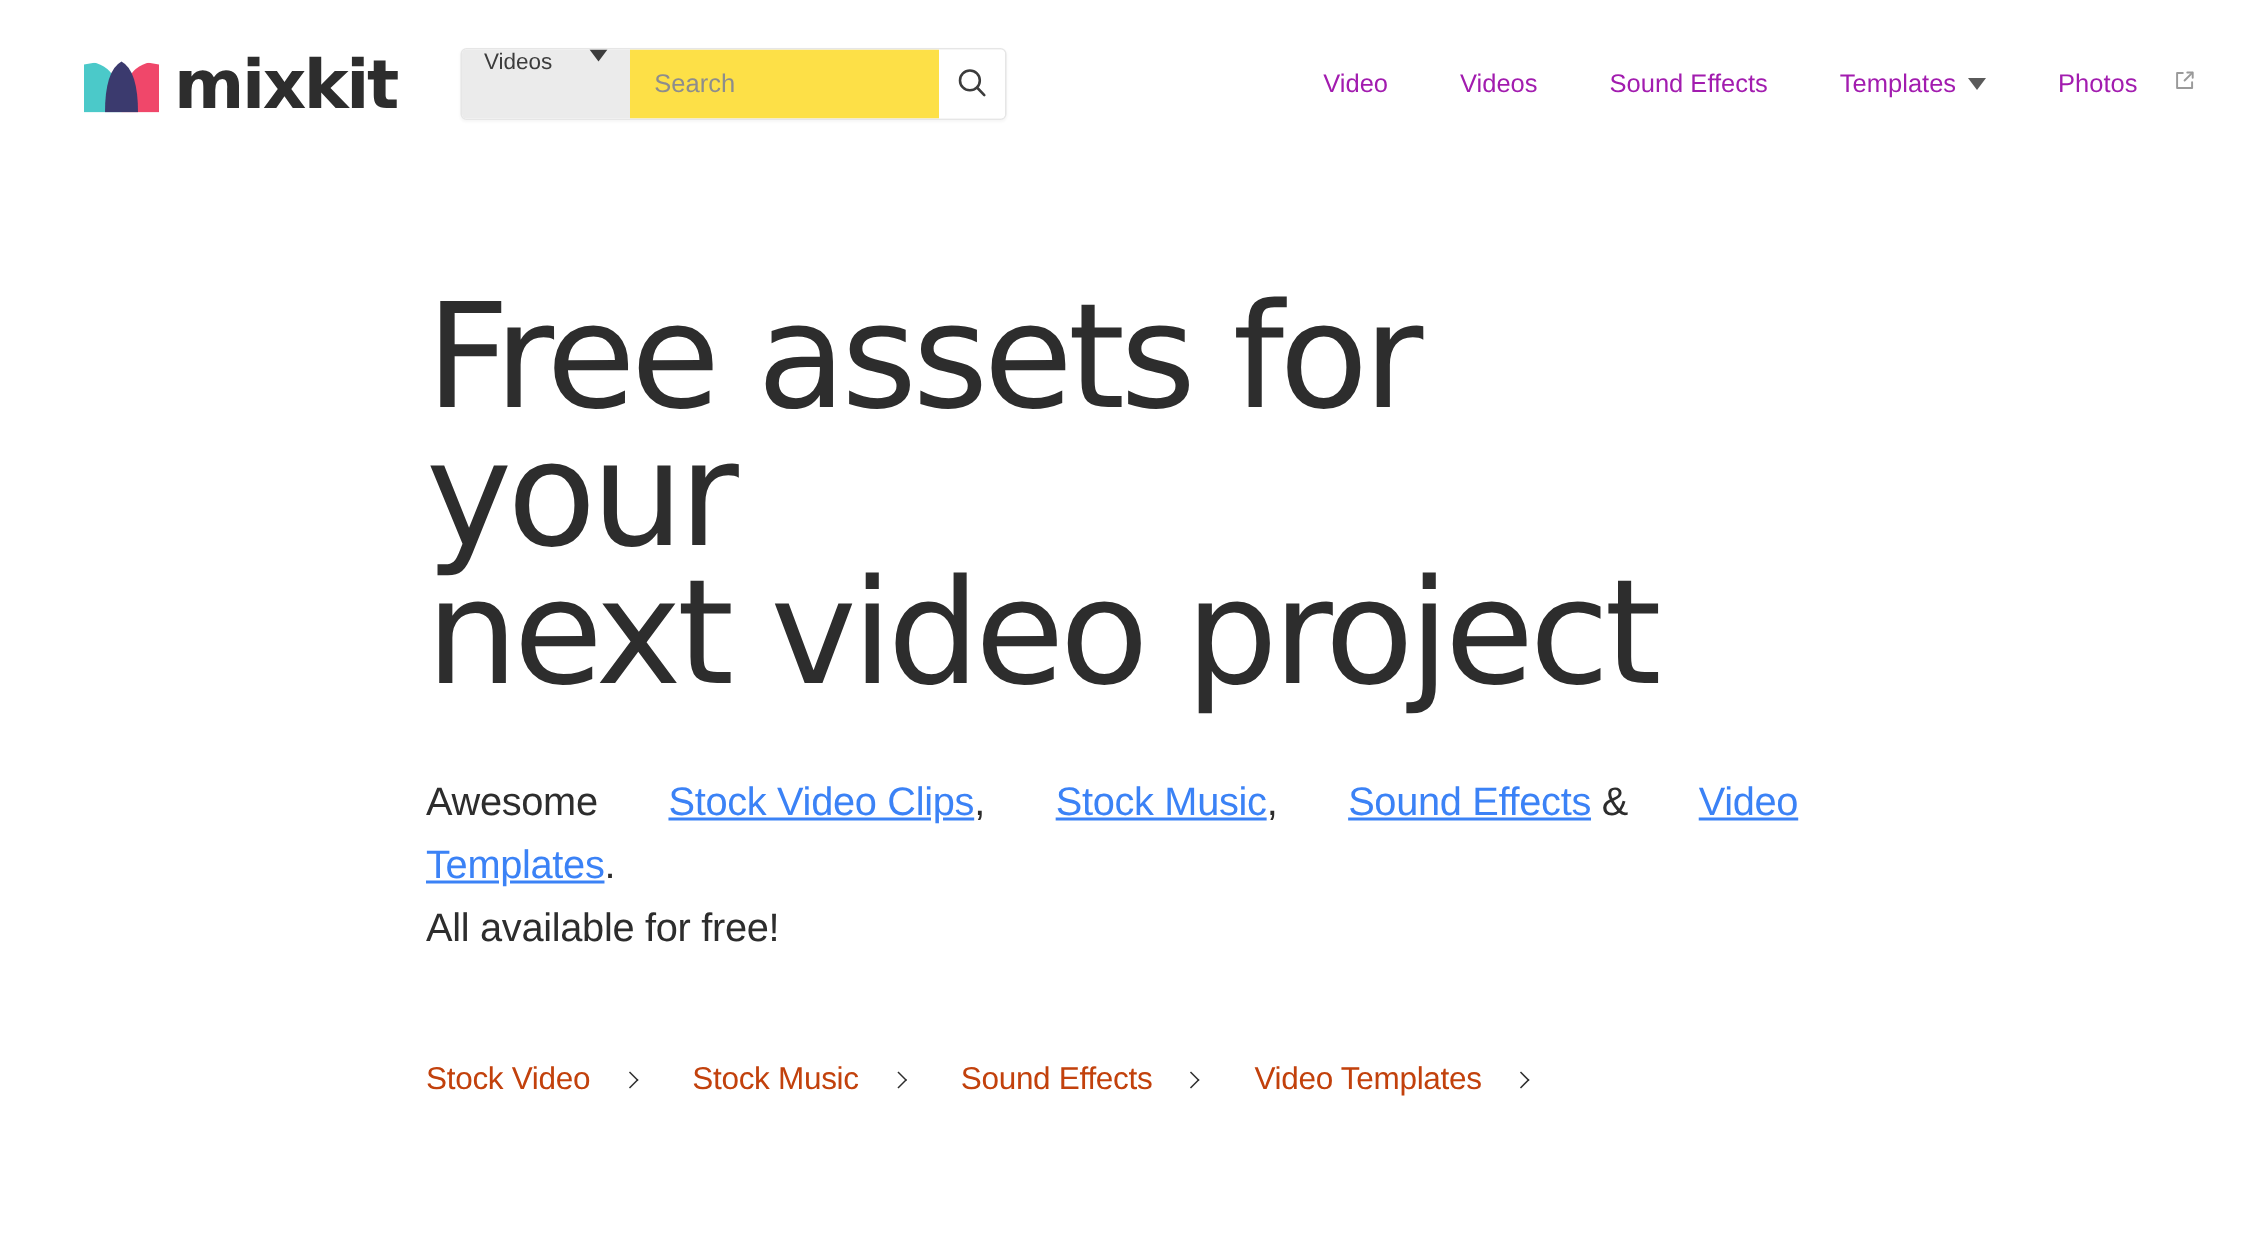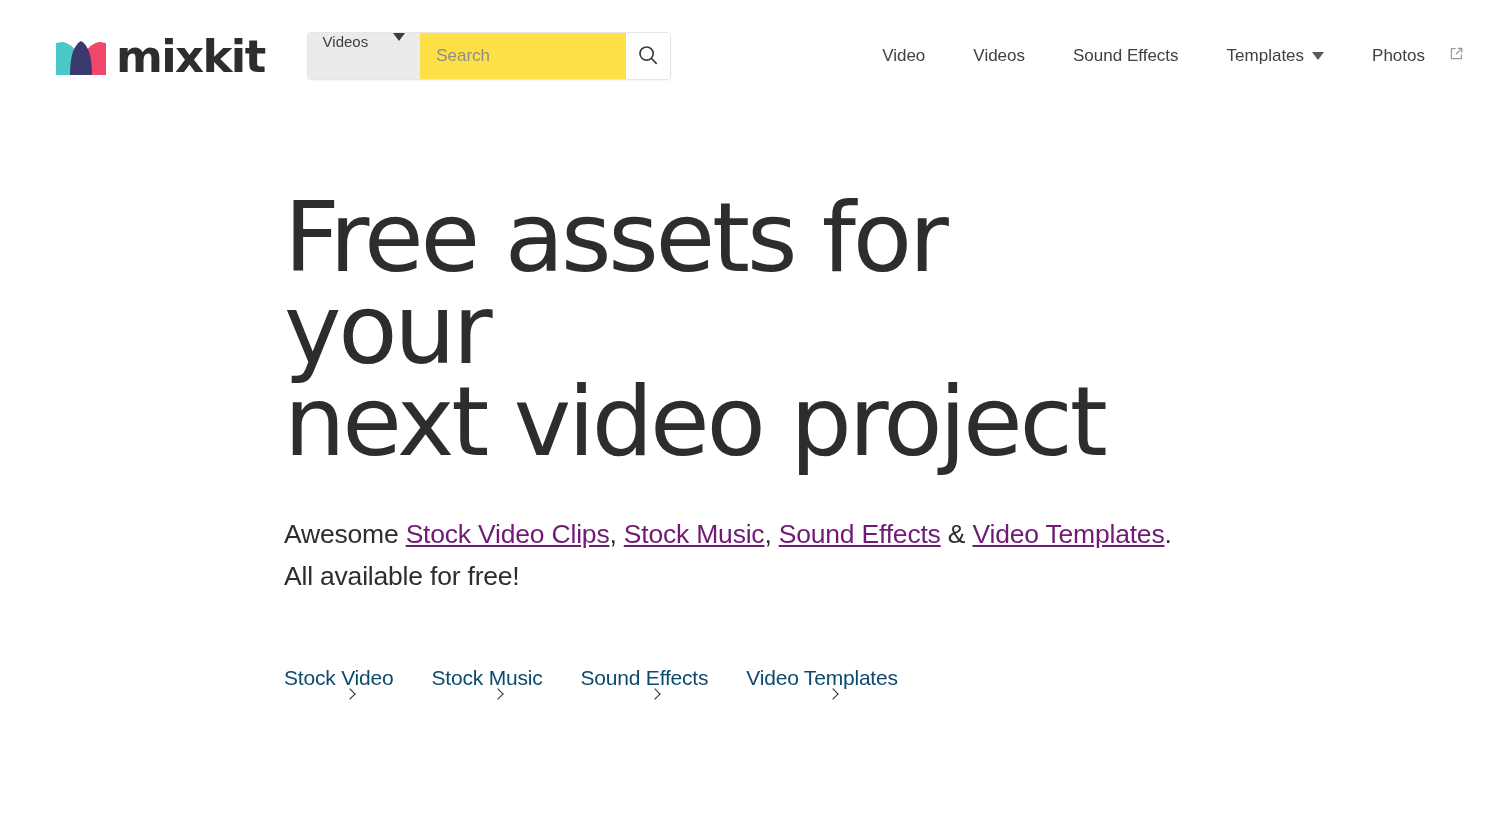--- a/index.html
+++ b/index.html
@@ -112,21 +112,21 @@
     display:flex;
     align-items:center;
     gap:0;
   }
   .nav-item {
     display:flex;
     align-items:center;
     gap:7px;
     padding:0 24px;
     font-size:17px;
-    color:#404040;
+    color:#a21caf;
     text-decoration:none;
     cursor:pointer;
     white-space:nowrap;
   }
   .nav-item:last-child { padding-right:0;gap:24px; }
   .nav-caret {
     width:0; height:0;
     border-left:6px solid transparent;
     border-right:6px solid transparent;
     border-top:8px solid #5a5a5a;
@@ -149,41 +149,41 @@
   }
   .hero-sub {
     margin-top:46px;
     font-size:26.5px;
     line-height:1.58;
     color:#2d2d2d;
     letter-spacing:-0.2px;
     max-width:1000px;
   }
   .hero-sub a {
-    color:#701a75;
+    color:#3b82f6;
     text-decoration:underline;
     text-underline-offset:2px;
     cursor:pointer;
+    margin-left:40px;
   }
 
   .cat-row {
     margin-top:68px;
     display:flex;
     align-items:center;
   }
   .cat-link {
     display:flex;
     align-items:center;
     text-decoration:none;
-    color:#0c4a6e;
+    color:#c2410c;
     font-size:21px;
     letter-spacing:-0.2px;
     cursor:pointer;
     white-space:nowrap;
-    flex-direction:column;
   }
   .cat-link + .cat-link { margin-left:38px; }
   .chev {
     margin-left:22px;
     display:inline-block;
     width:8px; height:8px;
     border-top:1.8px solid #2d2d2d;
     border-right:1.8px solid #2d2d2d;
     transform:rotate(45deg);
   }

